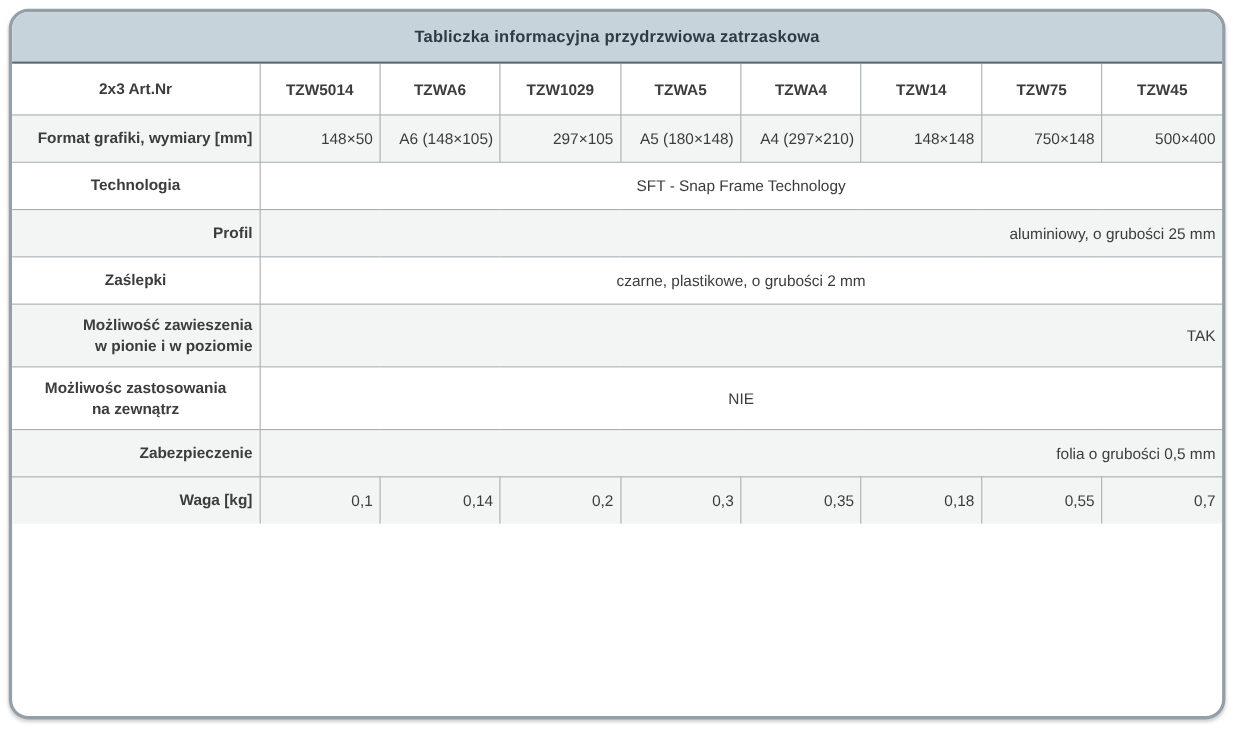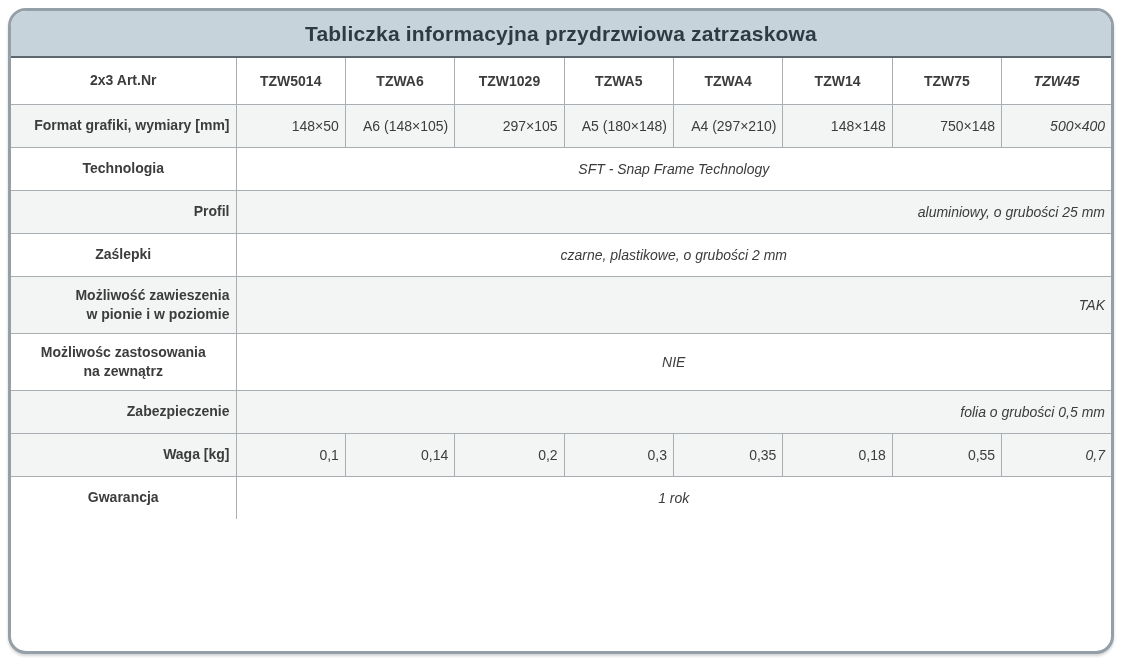--- a/index.html
+++ b/index.html
@@ -18,42 +18,42 @@
     background: #ffffff;
     box-shadow: 0 2px 3px rgba(0,0,0,0.18);
   }
   .title-bar {
     height: 47px;
     background: #c7d3da;
     border-bottom: 2px solid #5d676e;
     display: flex; align-items: center; justify-content: center;
   }
   .title-bar h1 {
-    font-size: 21px;
+    font-size: 15px;
     font-weight: bold;
     color: #2e3a44;
     letter-spacing: 0.2px;
   }
   table.spec {
     width: 100%;
     border-collapse: collapse;
     table-layout: fixed;
   }
   table.spec col.c-label { width: 225px; }
   table.spec td {
     border: 1px solid #a8aeb2;
     font-size: 14px;
     color: #3c3c3c;
     text-align: center;
     vertical-align: middle;
     padding: 4px 6px;
   }
   
   table.spec tr td:first-child { border-left: none; }
-  table.spec tr td:last-child { border-right: none; font-style: italic; }
+  table.spec tr td:last-child { border-right: none; }
   table.spec tr:first-child td { border-top: none; }
   table.spec tr:last-child td { border-bottom: none; }
 
   td.label {
     text-align: left;
     font-weight: bold;
     color: #39454f;
     padding-left: 12px;
     white-space: pre-line;
     line-height: 1.35;
@@ -151,20 +151,16 @@
         <td>0,1</td>
         <td>0,14</td>
         <td>0,2</td>
         <td>0,3</td>
         <td>0,35</td>
         <td>0,18</td>
         <td>0,55</td>
         <td>0,7</td>
       </tr>
 
-      <tr class="plain h43">
-        <td class="label">Gwarancja</td>
-        <td colspan="8">1 rok</td>
-      </tr>
 
     </tbody>
   </table>
 </div>
 
 </body></html>

